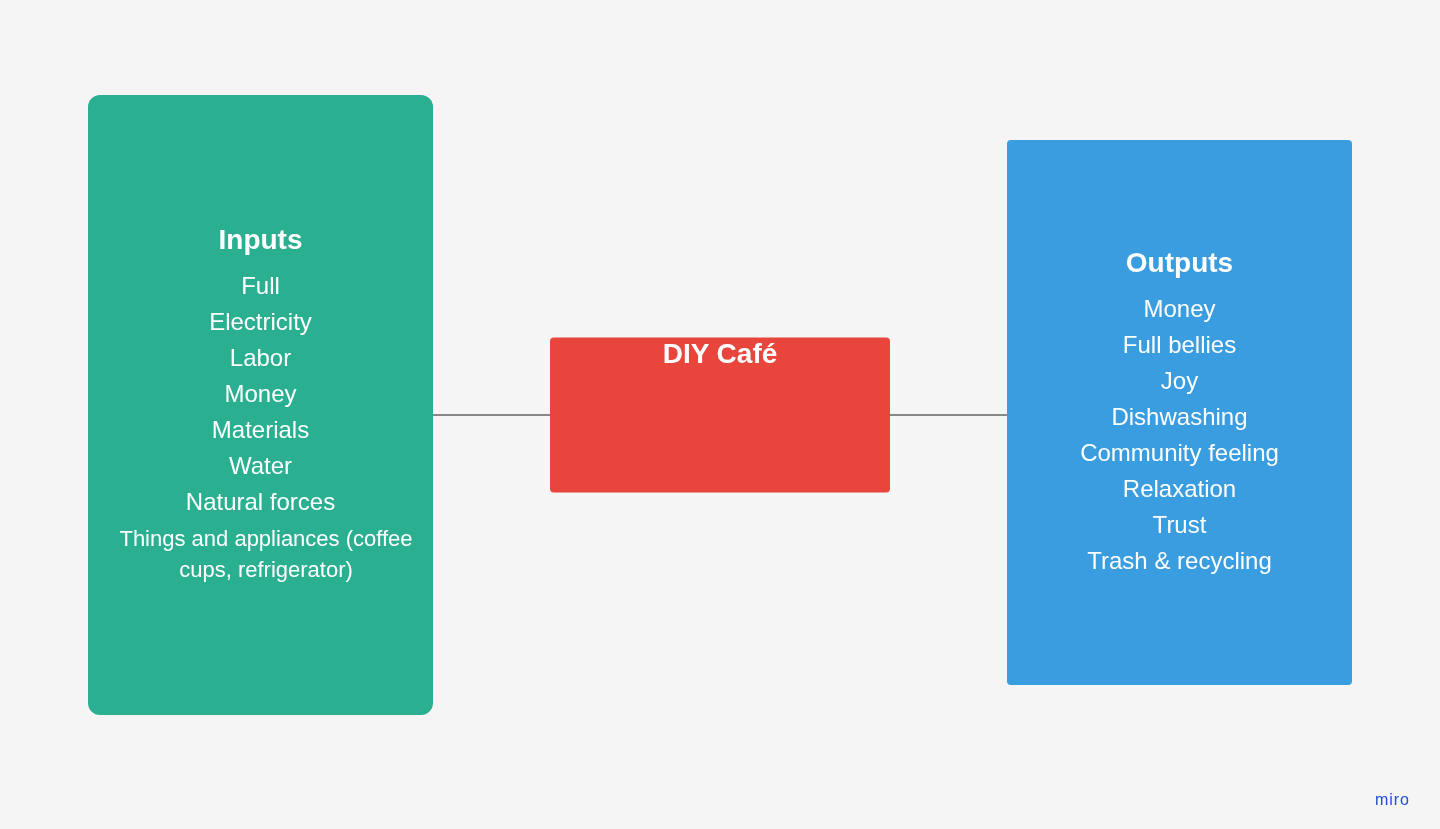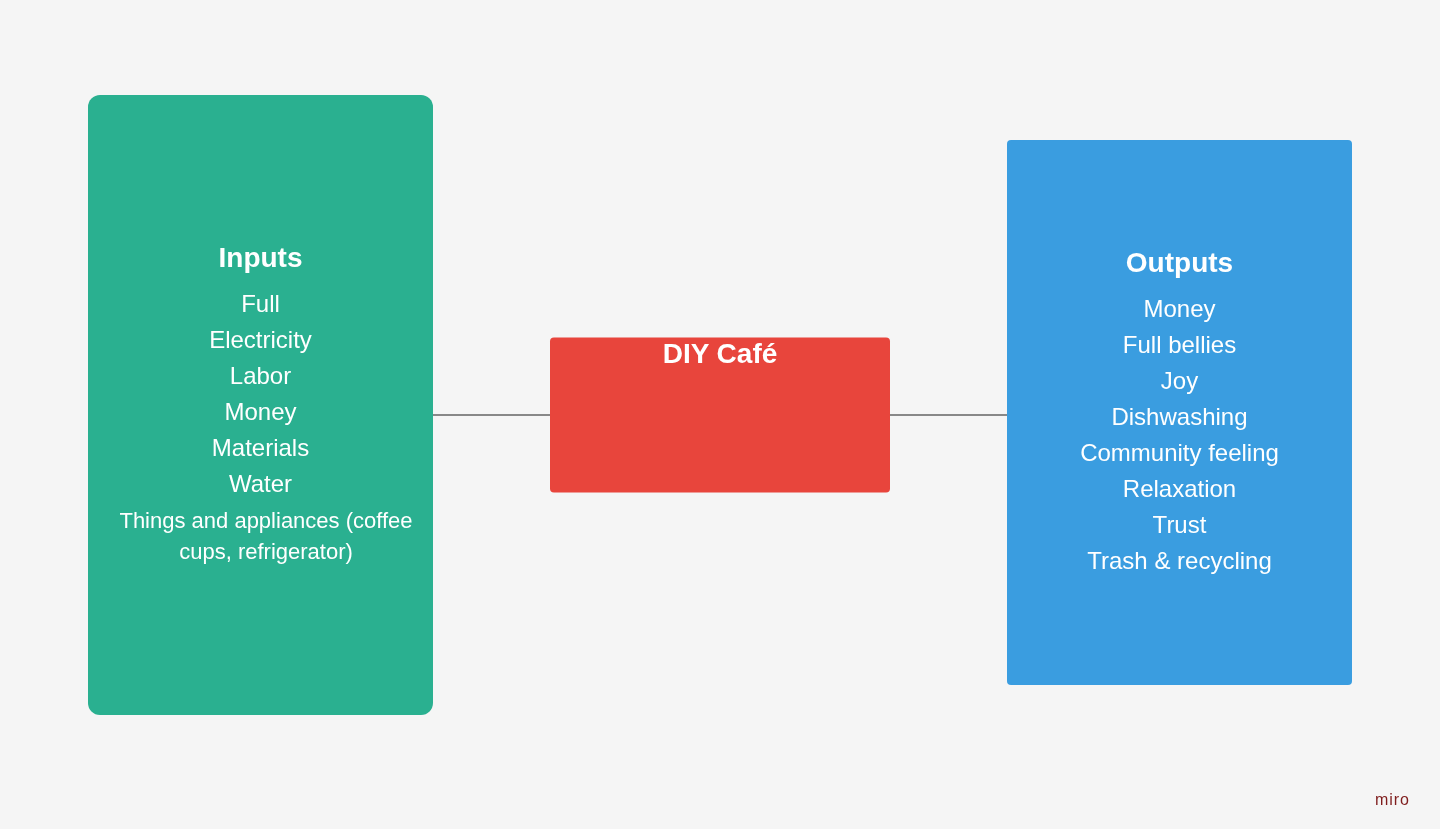--- a/index.html
+++ b/index.html
@@ -113,41 +113,42 @@
     .line-right {
       right: 433px;
       width: 222px;
     }
 
     .miro-watermark {
       position: absolute;
       bottom: 20px;
       right: 30px;
       font-size: 16px;
-      color: #7f1d1d;
+      color: #1d4ed8;
       letter-spacing: 1px;
     }
   </style>
 </head>
 <body>
 
 <div class="diagram-container">
 
   <div class="connector-line line-left"></div>
 
   <div class="connector-line line-right"></div>
 
   <div class="inputs-box">
     <div class="box-title">Inputs</div>
     <div class="box-item">Full</div>
     <div class="box-item">Electricity</div>
     <div class="box-item">Labor</div>
     <div class="box-item">Money</div>
     <div class="box-item">Materials</div>
     <div class="box-item">Water</div>
+    <div class="box-item">Natural forces</div>
     <div class="box-item" style="font-size:22px; line-height:1.4; margin-top:4px;margin-left:11px;">Things and appliances (coffee cups, refrigerator)</div>
   </div>
 
   <div class="center-box">
     <div class="center-title">DIY Café</div>
   </div>
 
   <div class="outputs-box">
     <div class="box-title">Outputs</div>
     <div class="box-item">Money</div>

